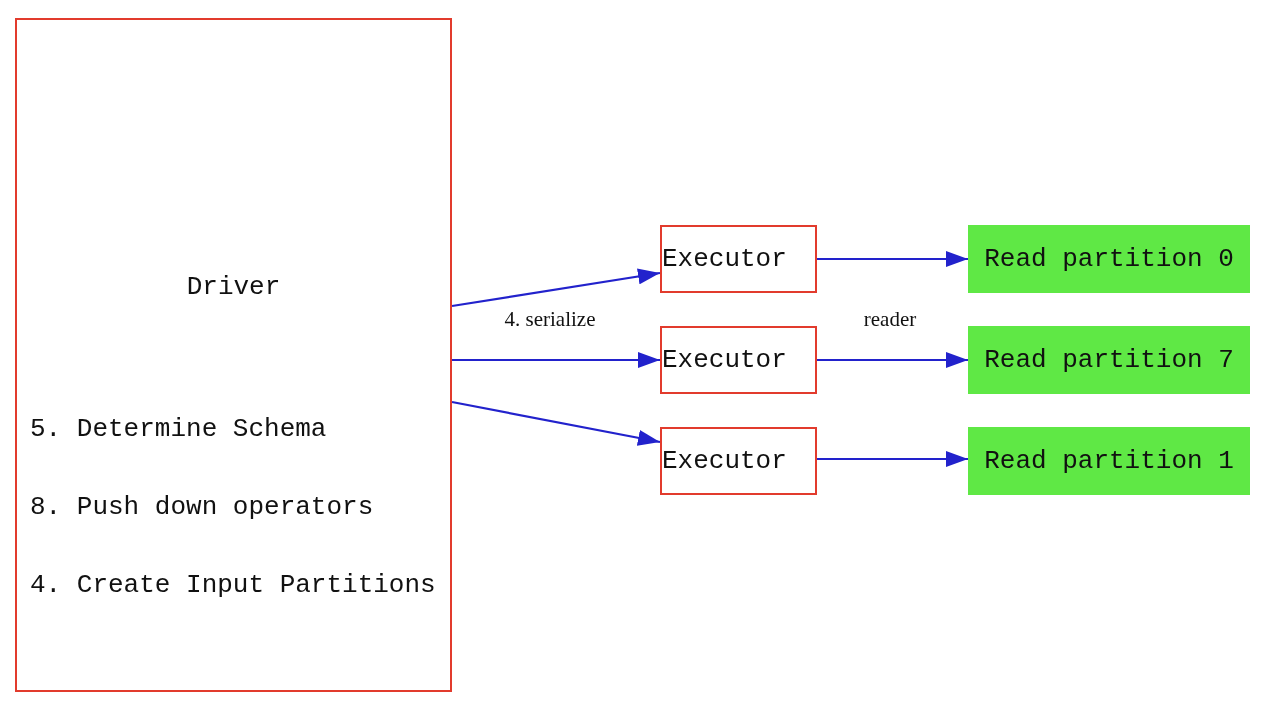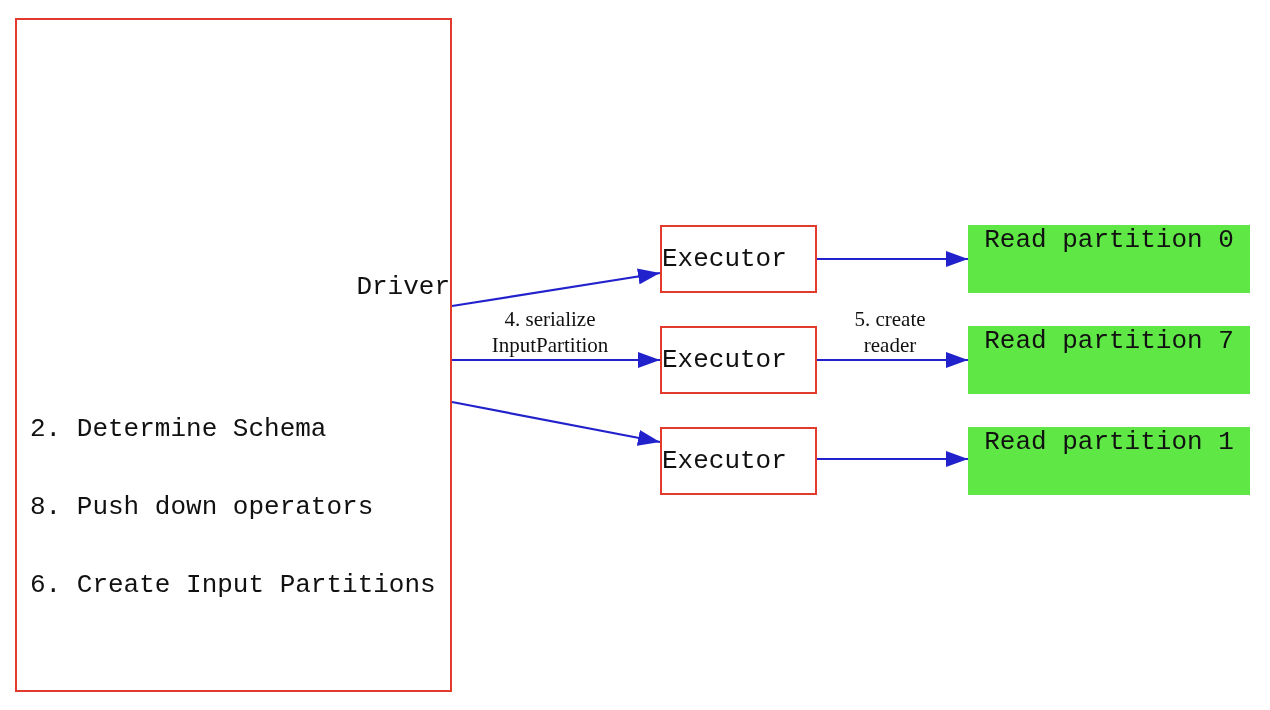--- a/index.html
+++ b/index.html
@@ -33,21 +33,21 @@
   #driver-box {
     left: 15px; top: 18px;
     width: 437px; height: 674px;
     border: 2px solid var(--box-border);
     background: #ffffff;
   }
   #driver-title {
     position: absolute;
     left: 0; top: 252px;
     width: 100%;
-    text-align: right;
+    text-align: center;
     font-size: 26px;
     line-height: 30px;
     white-space: pre;
   }
   #driver-steps {
     position: absolute;
     left: 13px; top: 344px;
     font-size: 26px;
     line-height: 26px;
     white-space: pre;
@@ -59,21 +59,21 @@
     border: 2px solid var(--box-border);
     background: #ffffff;
     display: flex; align-items: center; justify-content: flex-start;
     font-size: 26px;
     white-space: pre;
   }
   .partition {
     left: 968px;
     width: 282px; height: 68px;
     background: var(--partition-fill);
-    display: flex; align-items: flex-start; justify-content: center;
+    display: flex; align-items: center; justify-content: center;
     font-size: 26px;
     white-space: pre;
   }
   .row-0 { top: 225px; }
   .row-1 { top: 326px; }
   .row-2 { top: 427px; }
 
   .arrow-label {
     position: absolute;
     z-index: 2;
@@ -104,23 +104,23 @@
     <line class="arrow" x1="452" y1="360" x2="660" y2="360" marker-end="url(#ah)"></line>
     <line class="arrow" x1="452" y1="402" x2="660" y2="442" marker-end="url(#ah)"></line>
     <line class="arrow" x1="817" y1="259" x2="968" y2="259" marker-end="url(#ah)"></line>
     <line class="arrow" x1="817" y1="360" x2="968" y2="360" marker-end="url(#ah)"></line>
     <line class="arrow" x1="817" y1="459" x2="968" y2="459" marker-end="url(#ah)"></line>
   </svg>
 
   <div id="driver-box" class="box">
     <div id="driver-title">Driver</div>
     <div id="driver-steps">
-      <div>2. Determine Schema</div>
+      <div>5. Determine Schema</div>
       <div>8. Push down operators</div>
-      <div>6. Create Input Partitions</div>
+      <div>4. Create Input Partitions</div>
     </div>
   </div>
 
   <div class="box executor row-0">
     <span>Executor</span>
   </div>
   <div class="box executor row-1">
     <span>Executor</span>
   </div>
   <div class="box executor row-2">
@@ -132,20 +132,18 @@
   </div>
   <div class="box partition row-1">
     <span>Read partition 7</span>
   </div>
   <div class="box partition row-2">
     <span>Read partition 1</span>
   </div>
 
   <div id="serialize-label" class="arrow-label">
     <span>4. serialize</span>
-    <span>InputPartition</span>
   </div>
   <div id="reader-label" class="arrow-label">
-    <span>5. create</span>
     <span>reader</span>
   </div>
 
 </div>
 
 </body></html>

